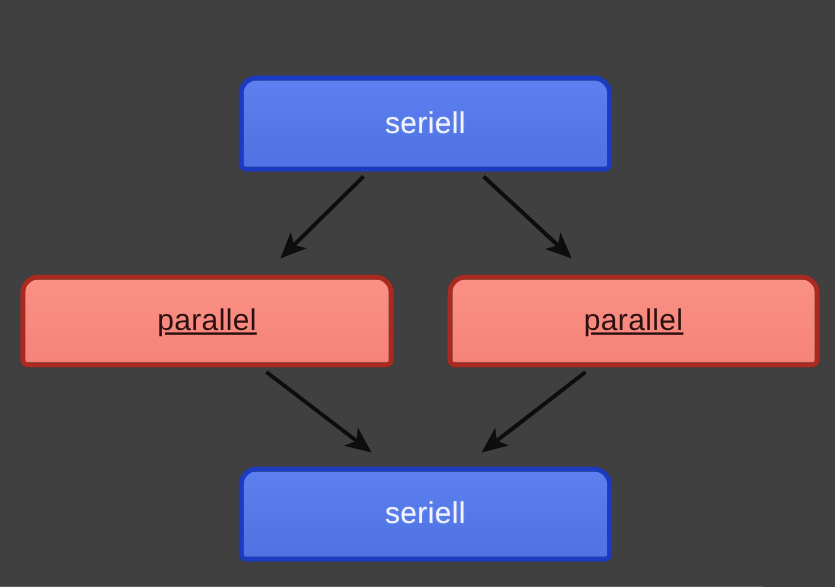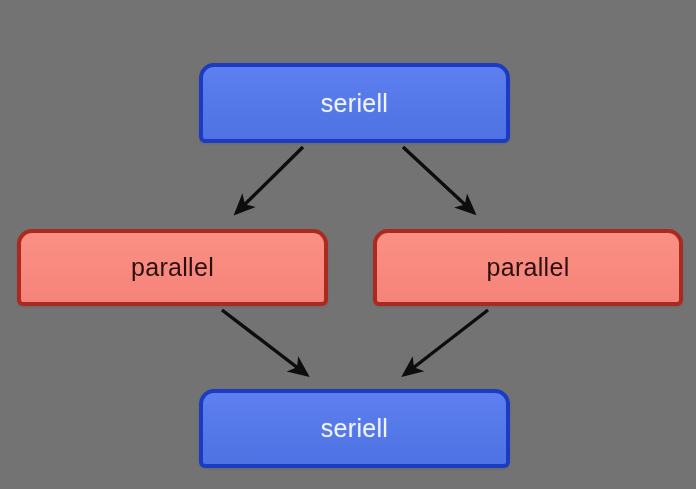--- a/index.html
+++ b/index.html
@@ -10,21 +10,21 @@
     width: 696px;
     height: 489px;
     background: #ffffff;
     font-family: "Liberation Sans", sans-serif;
     overflow: hidden;
   }
   #diagram-canvas {
     position: relative;
     width: 696px;
     height: 489px;
-    background: #737373;
+    background: #404040;
   }
   #arrow-layer {
     position: absolute;
     left: 0;
     top: 0;
     width: 696px;
     height: 489px;
     pointer-events: none;
   }
   .node {
@@ -45,20 +45,21 @@
     color: #f2f5ff;
     text-shadow: 0 0 2px rgba(120,150,240,0.9);
     box-shadow: 0 1px 2px rgba(60,60,90,0.18);
   }
   .node-parallel {
     background: linear-gradient(180deg, #fa9083 0%, #f8897e 55%, #f5837a 100%);
     border-color: #ab2a20;
     border-width: 4px;
     color: #2a1010;
     box-shadow: 0 1px 2px rgba(90,50,45,0.18);
+    text-decoration: underline;
   }
   .node-label {
     font-size: 25px;
     font-weight: 400;
     line-height: 1;
     pointer-events: none;
   }
   #node-serial-top {
     left: 199px;
     top: 63px;

